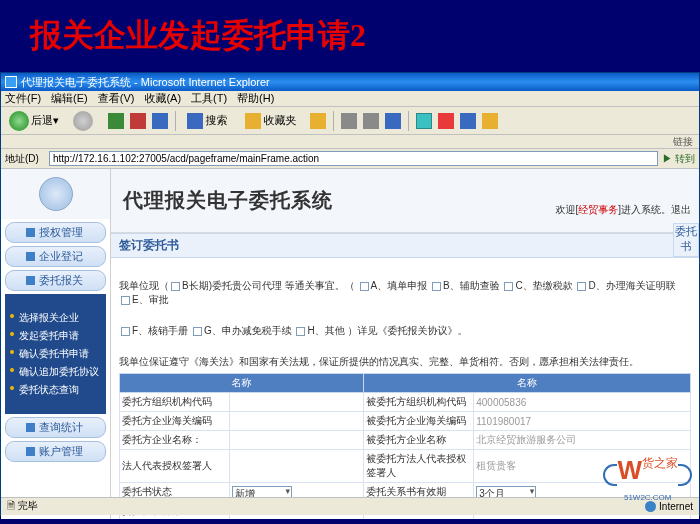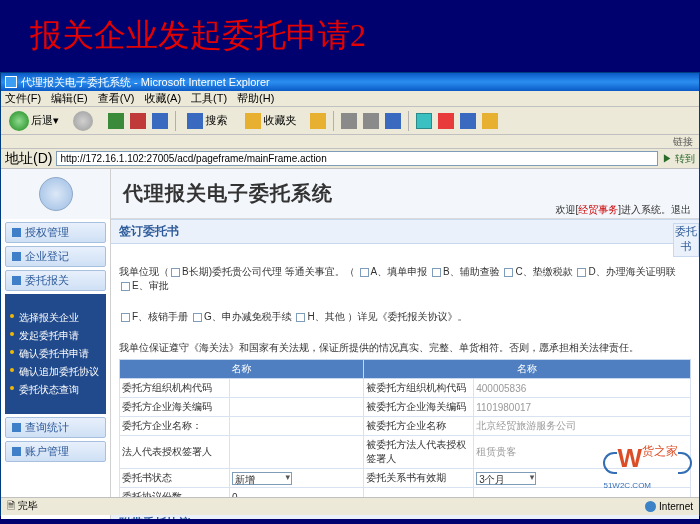--- a/index.html
+++ b/index.html
@@ -1,65 +1,65 @@
 <!DOCTYPE html>
 <html><head>
 <meta charset="utf-8">
 <style>
 *{box-sizing:border-box;margin:0;padding:0;font-family:"Microsoft YaHei",SimSun,sans-serif}
 body{width:700px;height:524px;background:#00006e;overflow:hidden;position:relative}
-.slide-title{color:#e60000;font-size:32px;font-weight:normal;padding:14px 0 8px 30px;font-family:SimSun,serif}
+.slide-title{color:#e60000;font-size:32px;font-weight:bold;padding:14px 0 8px 30px;font-family:SimSun,serif}
 .ie-window{position:absolute;top:72px;left:0;width:700px;height:444px;background:#ffffff;border:1px solid #003c7e;font-size:11px}
 .titlebar{height:18px;background:linear-gradient(#0a5ac6,#2c8ef0,#0a5ac6);color:#fff;display:flex;align-items:center;padding:0 4px;font-size:11px}
 .titlebar .ie-icon{width:12px;height:12px;background:#3b9ef3;margin-right:4px;border:1px solid #fff}
 .menubar{height:16px;background:#ece9d8;display:flex;align-items:center;padding:0 4px;font-size:11px;border-bottom:1px solid #c0c0c0}
 .menubar span{margin-right:10px}
 .toolbar{height:28px;background:#ece9d8;display:flex;align-items:center;padding:0 4px;border-bottom:1px solid #c0c0c0}
 .tb-btn{display:flex;align-items:center;margin-right:6px;padding:1px 4px}
 .tb-circle{width:20px;height:20px;border-radius:50%;display:inline-block;margin-right:2px}
 .tb-back{background:radial-gradient(#8fd98f,#1a8a1a)}
 .tb-fwd{background:radial-gradient(#d0d0d0,#9a9a9a)}
 .tb-ico{width:16px;height:16px;display:inline-block;margin:0 3px}
 .tb-sep{width:1px;height:20px;background:#b0b0b0;margin:0 4px}
 .link-row{height:14px;background:#ece9d8;border-bottom:1px solid #c0c0c0;text-align:right;padding:0 6px;font-size:10px;color:#555}
 .addr{height:20px;background:#ece9d8;display:flex;align-items:center;padding:0 4px;border-bottom:1px solid #c0c0c0}
 .addr input{flex:1;height:15px;border:1px solid #7f9db9;font-size:10px;padding:0 3px}
-.addr-lbl{font-size:14px;margin-right:4px}
+.addr-lbl{font-size:10px;margin-right:10px}
 .go-btn{font-size:10px;margin-left:4px;color:#2a6b2a}
 .page{display:flex;height:350px;background:#fff}
 .sidebar{width:110px;background:#fff;border-right:1px solid #d0d0d0}
 .logo-area{height:50px;background:#f3f6fb;display:flex;align-items:center;justify-content:center}
 .logo-area .g{width:34px;height:34px;border-radius:50%;background:radial-gradient(#dce8f7,#9cbde4);border:1px solid #8fa8c7}
-.nav-hdr{background:linear-gradient(#e8f0fb,#cfe0f5);border:1px solid #a8c0e0;border-radius:2px;margin:3px 4px;padding:2px 6px;font-size:11px;color:#2d5a9a;display:flex;align-items:center;cursor:pointer}
+.nav-hdr{background:linear-gradient(#e8f0fb,#cfe0f5);border:1px solid #a8c0e0;border-radius:9px;margin:3px 4px;padding:2px 20px;font-size:11px;color:#2d5a9a;display:flex;align-items:center;cursor:pointer}
 .nav-hdr .sq{width:9px;height:9px;background:#3f7fc7;margin-right:4px}
 .nav-sub{background:#204a8c;margin:0 4px;padding:15px 0}
 .nav-sub div{color:#fff;font-size:10px;padding:2px 4px 2px 14px;position:relative;cursor:pointer}
 .nav-sub div:before{content:"";position:absolute;left:5px;top:5px;width:4px;height:4px;border-radius:50%;background:#f2b705}
 .main{flex:1;overflow:hidden;position:relative}
-.main-hdr{height:50px;background:#f3f6fb;display:flex;align-items:center;padding-left:12px;border-bottom:1px solid #d9d9d9}
+.main-hdr{height:64px;background:#f3f6fb;display:flex;align-items:center;padding-left:12px;border-bottom:1px solid #d9d9d9}
 .main-hdr .t{font-size:20px;font-weight:bold;color:#333;letter-spacing:1px}
 .welcome{position:absolute;right:8px;top:34px;font-size:10px;color:#333}
 .welcome .r{color:#c00}
 .sec-title{background:#eaf1fa;color:#2d5a9a;font-size:12px;font-weight:bold;padding:3px 8px;border-top:1px solid #c8d8ef;border-bottom:1px solid #c8d8ef}
 .right-tab{position:absolute;right:0;top:54px;width:26px;height:34px;background:#eaf1fa;border:1px solid #c8d8ef;font-size:11px;color:#2d5a9a;text-align:center}
 .content{padding:4px 8px;font-size:10px;color:#333}
 .chk-line{margin:17px 0;line-height:14px}
 .chk{display:inline-block;width:9px;height:9px;border:1px solid #7f9db9;background:#fff;vertical-align:middle;margin:0 2px}
 .note{margin-top:2px}
 .tbl{width:100%;border-collapse:collapse;margin-top:4px;font-size:10px}
 .tbl th{background:#4f7fc0;color:#fff;border:1px solid #c8d8ef;padding:2px;font-weight:normal}
 .tbl td{border:1px solid #d8e2f0;padding:2px;height:16px}
 .tbl td.lbl{width:110px}
 .tbl td.v{color:#999}
 .sel{display:inline-block;border:1px solid #7f9db9;background:#fff;padding:0 12px 0 2px;height:13px;position:relative;min-width:60px}
 .sel:after{content:"▾";position:absolute;right:1px;top:-1px;font-size:9px;color:#555}
 .status{height:18px;background:#ece9d8;border-top:1px solid #c0c0c0;display:flex;align-items:center;font-size:10px;padding:0 6px;position:absolute;bottom:0;left:0;right:0}
 .status .zone{margin-left:auto;display:flex;}
 .status .globe{width:11px;height:11px;border-radius:50%;background:#3b82c7;margin-right:3px}
-.wm{position:absolute;right:8px;bottom:32px;text-align:left;pointer-events:none;opacity:.9}
+.wm{position:absolute;right:8px;bottom:20px;text-align:center;pointer-events:none;opacity:.9}
 .wm .w{font-size:26px;font-weight:bold;color:#d83a0f;font-family:Arial}
 .wm .c{font-size:12px;color:#d83a0f;vertical-align:top}
 .wm .u{font-size:8px;color:#1f5fad}
 .wreath{display:inline-block;width:14px;height:22px;border:2px solid #1f5fad;border-right:none;border-radius:14px 0 0 14px;vertical-align:middle}
 .wreath.r{border:2px solid #1f5fad;border-left:none;border-radius:0 14px 14px 0}
 </style>
 </head>
 <body>
 
 <div class="slide-title">报关企业发起委托申请2</div>

